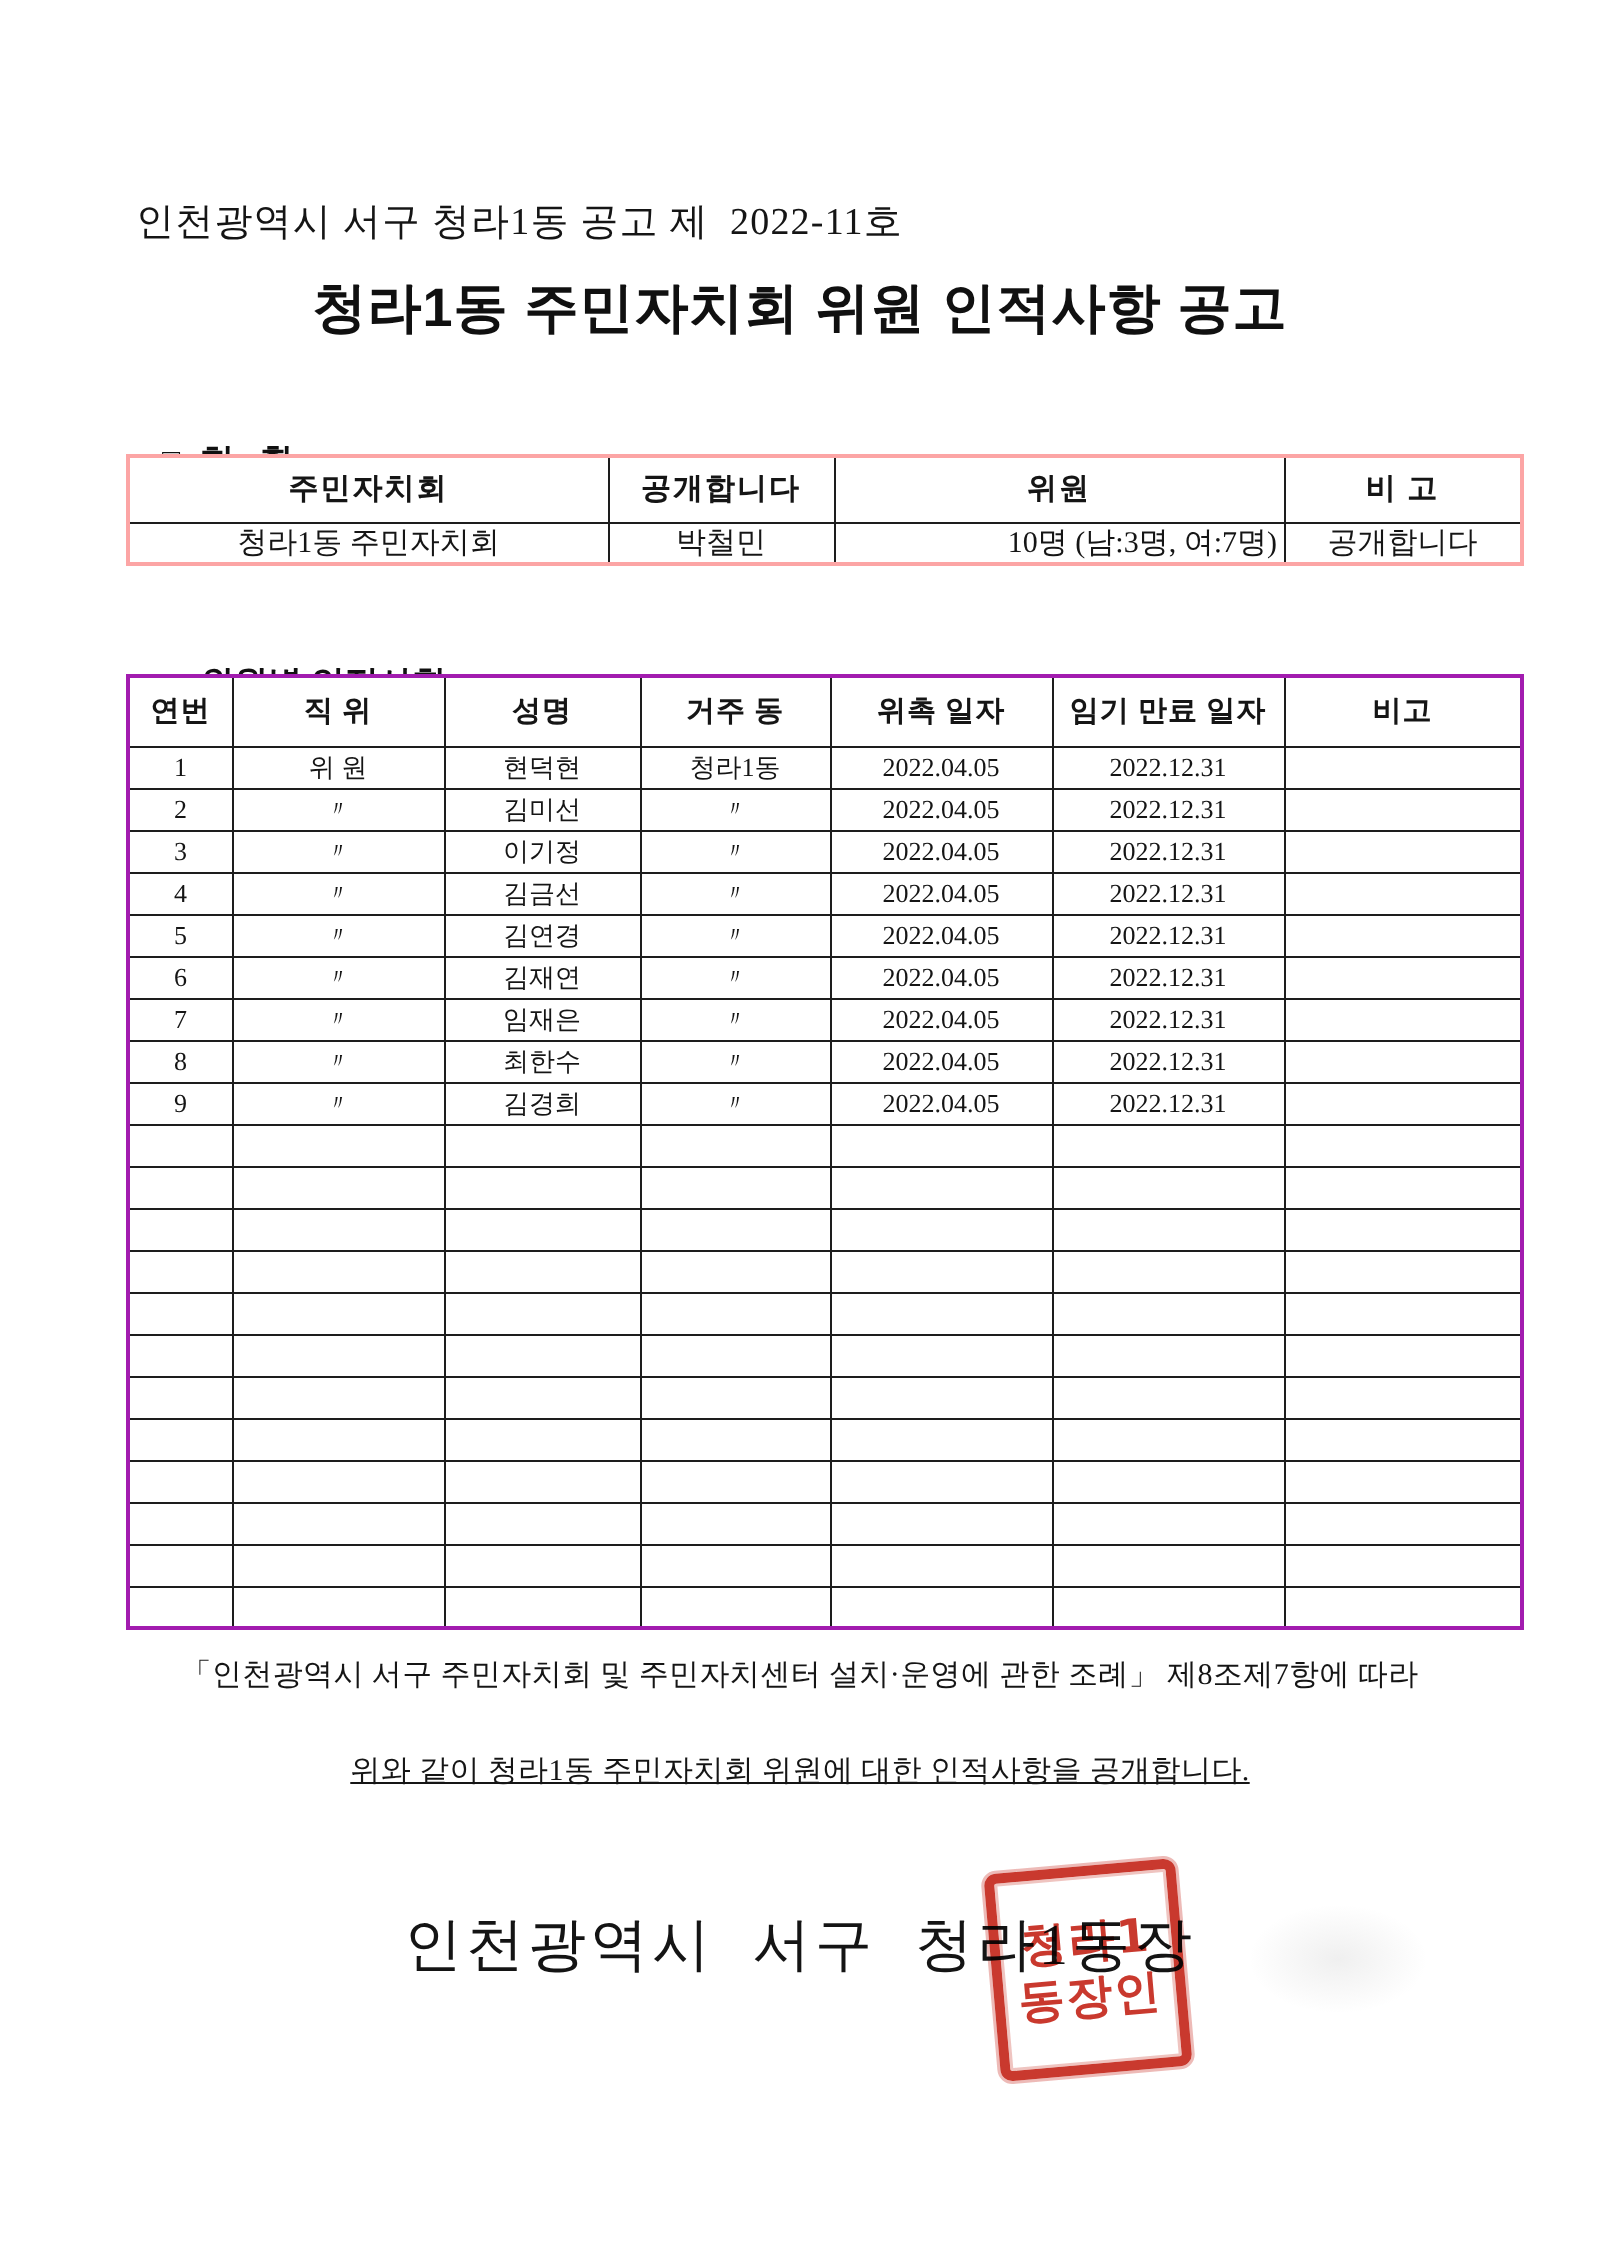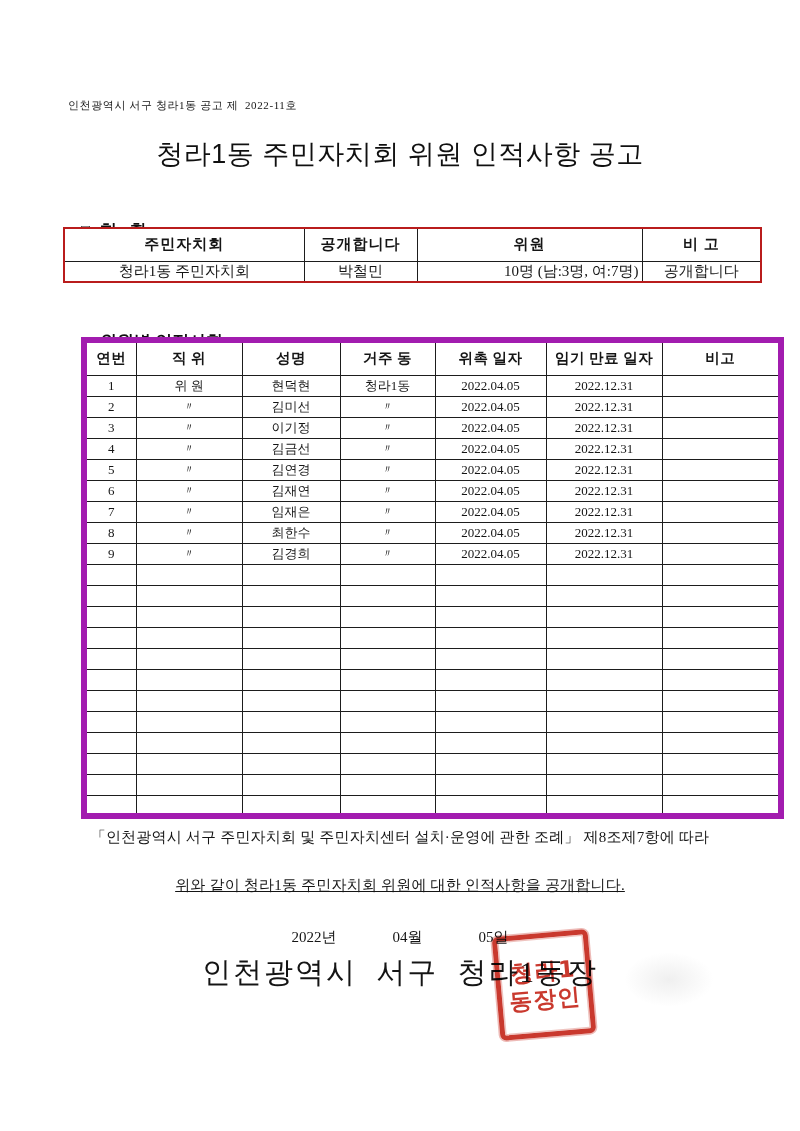--- a/index.html
+++ b/index.html
@@ -3,44 +3,44 @@
 <meta charset="utf-8">
 <style>
   * { margin:0; padding:0; box-sizing:border-box; }
   html, body { background:#ffffff; }
   .page {
     position:relative; width:800px; height:1131px; background:#fff;
     font-family:"Liberation Serif", serif; color:#151515; overflow:hidden;
   }
   .notice-no {
     position:absolute; top:98px; left:68px;
-    font-size:11px; letter-spacing:.6px; white-space:pre;text-align:right;
+    font-size:19px; letter-spacing:.6px; white-space:pre;text-align:right;
   }
   .title {
     position:absolute; top:136px; left:0; width:100%; text-align:center;
-    font-family:"Liberation Sans", sans-serif; font-size:27px; font-weight:normal;
+    font-family:"Liberation Sans", sans-serif; font-size:27px; font-weight:bold;
     letter-spacing:.5px; color:#101010;
   }
   .sec-heading {
     position:absolute; left:64px; font-size:17px; font-weight:bold;
     white-space:pre; color:#101010;
   }
   .sec1 { top:199px; }
   .sec2 { top:310px; }
   .marker { display:inline-block; margin-right:10px; font-size:15px; transform:translateY(-1px); }
   table {
     position:absolute; left:63px; width:697px; background:#fff;
     border-collapse:collapse; table-layout:fixed;
   }
   th, td {
     border:1px solid #1d1d1d; text-align:center; overflow:hidden;
     font-family:"Liberation Serif", serif; color:#151515;
   }
-  .t1 { top:227px; border:2px solid #b91c1c; }
-  .t2 { top:337px; border:6px solid #a21caf;margin-left:18px; }
+  .t1 { top:227px; border:2px solid #fca5a5; }
+  .t2 { top:337px; border:2px solid #a21caf; }
   .t1 th { height:33px; font-size:15px; font-weight:bold; letter-spacing:1px; }
   .t1 td { height:16px; font-size:15px; }
   .t1 td.members-cell { text-align:right; padding-right:3px; }
   .t2 th { height:35px; font-size:14.5px; font-weight:bold; letter-spacing:.5px; }
   .t2 td { height:21px; font-size:13px; }
   .t2 td.ditto { font-size:11px; }
   .footer-line { position:absolute; left:0; width:100%; text-align:center; font-size:15px; letter-spacing:.2px; }
   .l1 { top:828px; }
   .l2 { top:876px;text-decoration:underline; }
   .dateline {
@@ -317,25 +317,20 @@
           <td></td>
           <td></td>
           <td></td>
         </tr>
     </tbody>
   </table>
 
   <p class="footer-line l1">「인천광역시 서구 주민자치회 및 주민자치센터 설치·운영에 관한 조례」 제8조제7항에 따라</p>
   <p class="footer-line l2">위와 같이 청라1동 주민자치회 위원에 대한 인적사항을 공개합니다.</p>
 
-  <div class="dateline">
-    <span>2022년</span>
-    <span>04월</span>
-    <span>05일</span>
-  </div>
 
   <div class="signature">인천광역시 서구 청라1동장</div>
 
   <div class="stamp">
     <span>청라1</span>
     <span>동장인</span>
   </div>
 
   <div class="smudge"></div>
 

